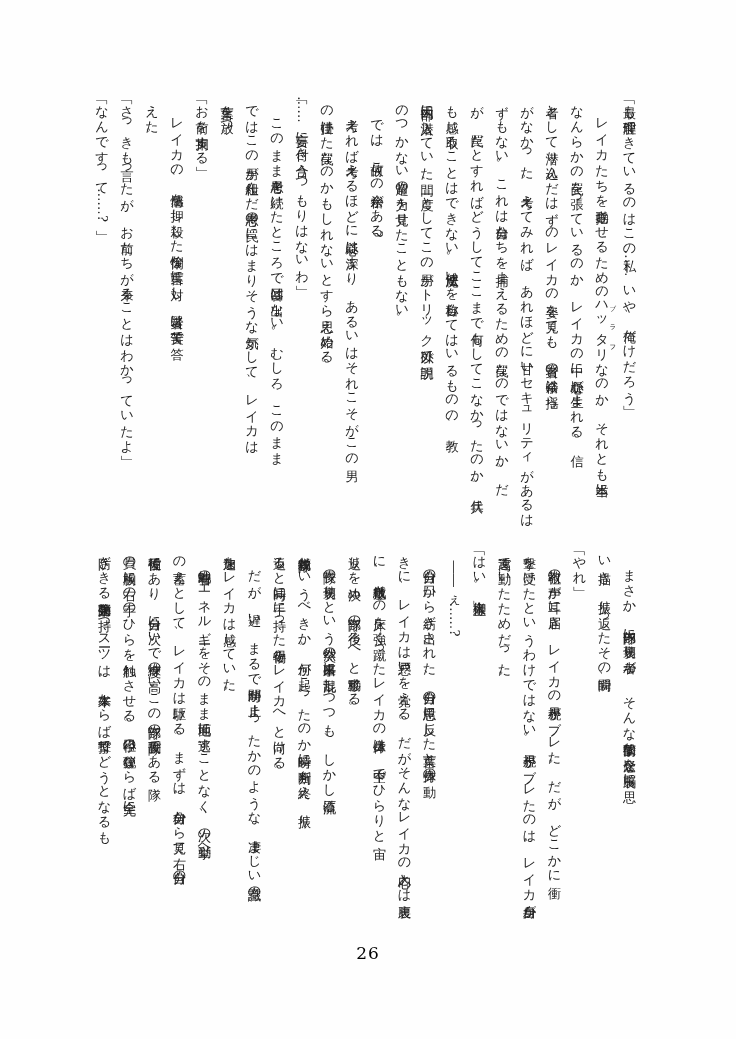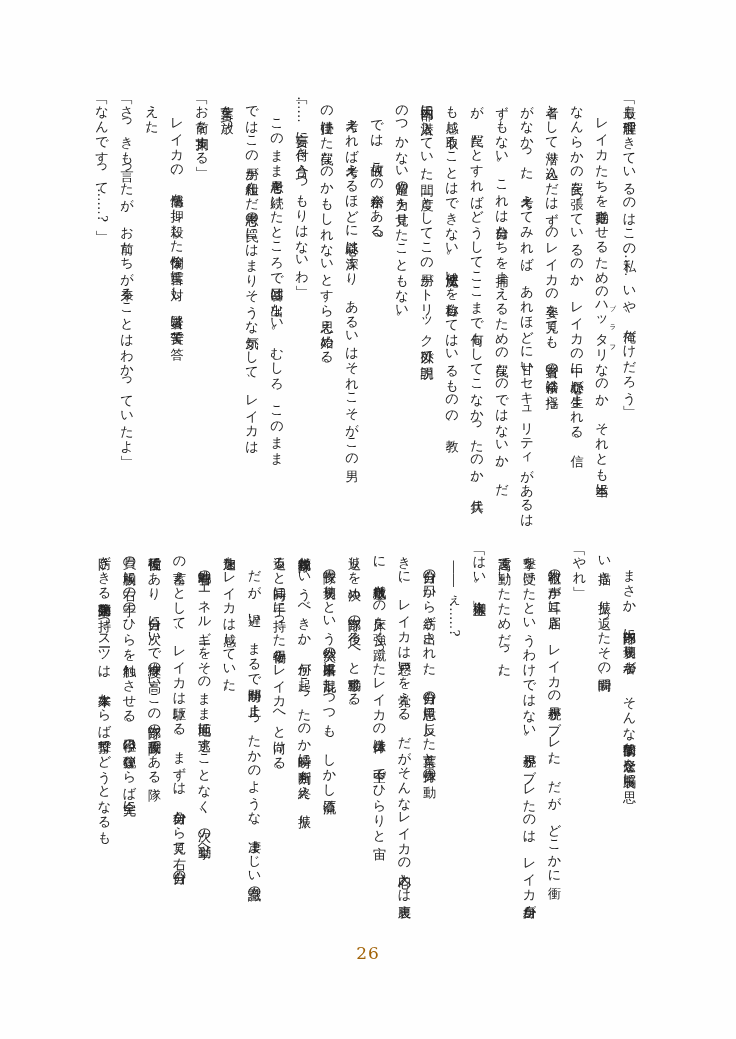--- a/index.html
+++ b/index.html
@@ -41,21 +41,21 @@
     color: #2a2a2a;
   }
   .page-number {
     position: absolute;
     top: 943px;
     left: 0;
     width: 100%;
     text-align: center;
     font-size: 17px;
     letter-spacing: 1px;
-    color: #a16207;
+    color: #000000;
   }
 </style>
 </head>
 <body>
 
 <div class="page">
   <div class="vblock upper">
       <p>「最も理解できているのはこの私……いや、俺だけだろう」</p>
       <p>　レイカたちを動揺させるための<ruby>ハッタリ<rt>ブラフ</rt></ruby>なのか、それとも本当に</p>
       <p>なんらかの罠を張っているのか、レイカの中に疑心が生まれる。信</p>

